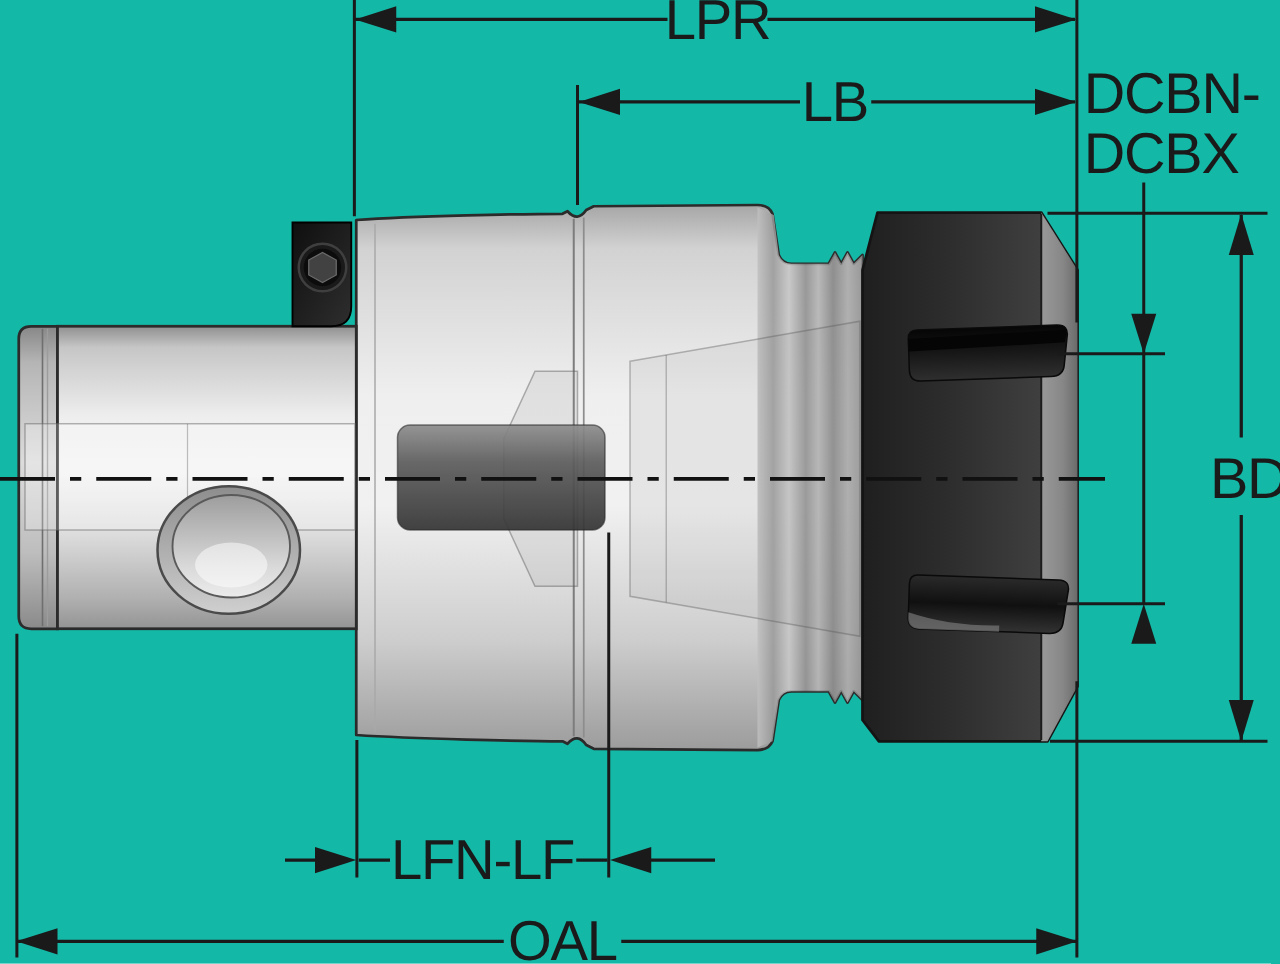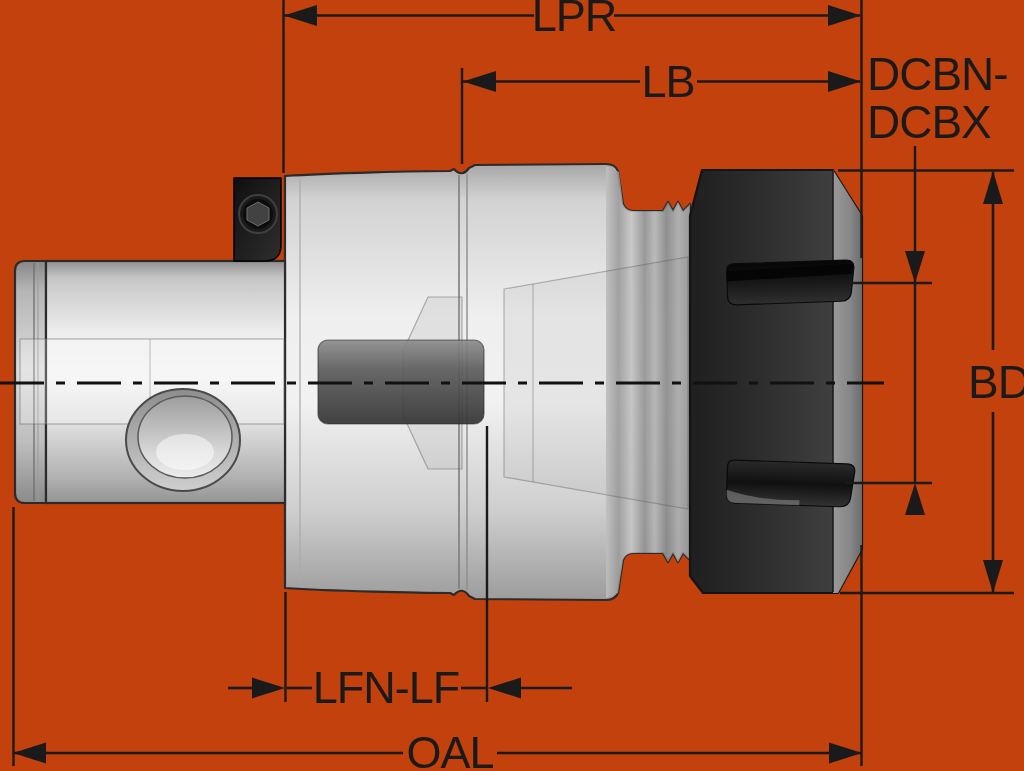--- a/index.html
+++ b/index.html
@@ -1,17 +1,17 @@
 <!DOCTYPE html>
 <html><head>
 <meta charset="utf-8">
 <style>
   html,body{margin:0;padding:0;background:#fff;}
   .canvas{
-    position:relative;width:1024px;height:771px;background:#c2410c;overflow:hidden;
+    position:relative;width:1024px;height:771px;background:#14b8a6;overflow:hidden;
     font-family:"Liberation Sans", sans-serif;
   }
   svg text{
     font-family:"Liberation Sans", sans-serif;
     font-weight:400;
     letter-spacing:-1px;
     fill:#1a1a1a;
   }
 </style>
 </head>

